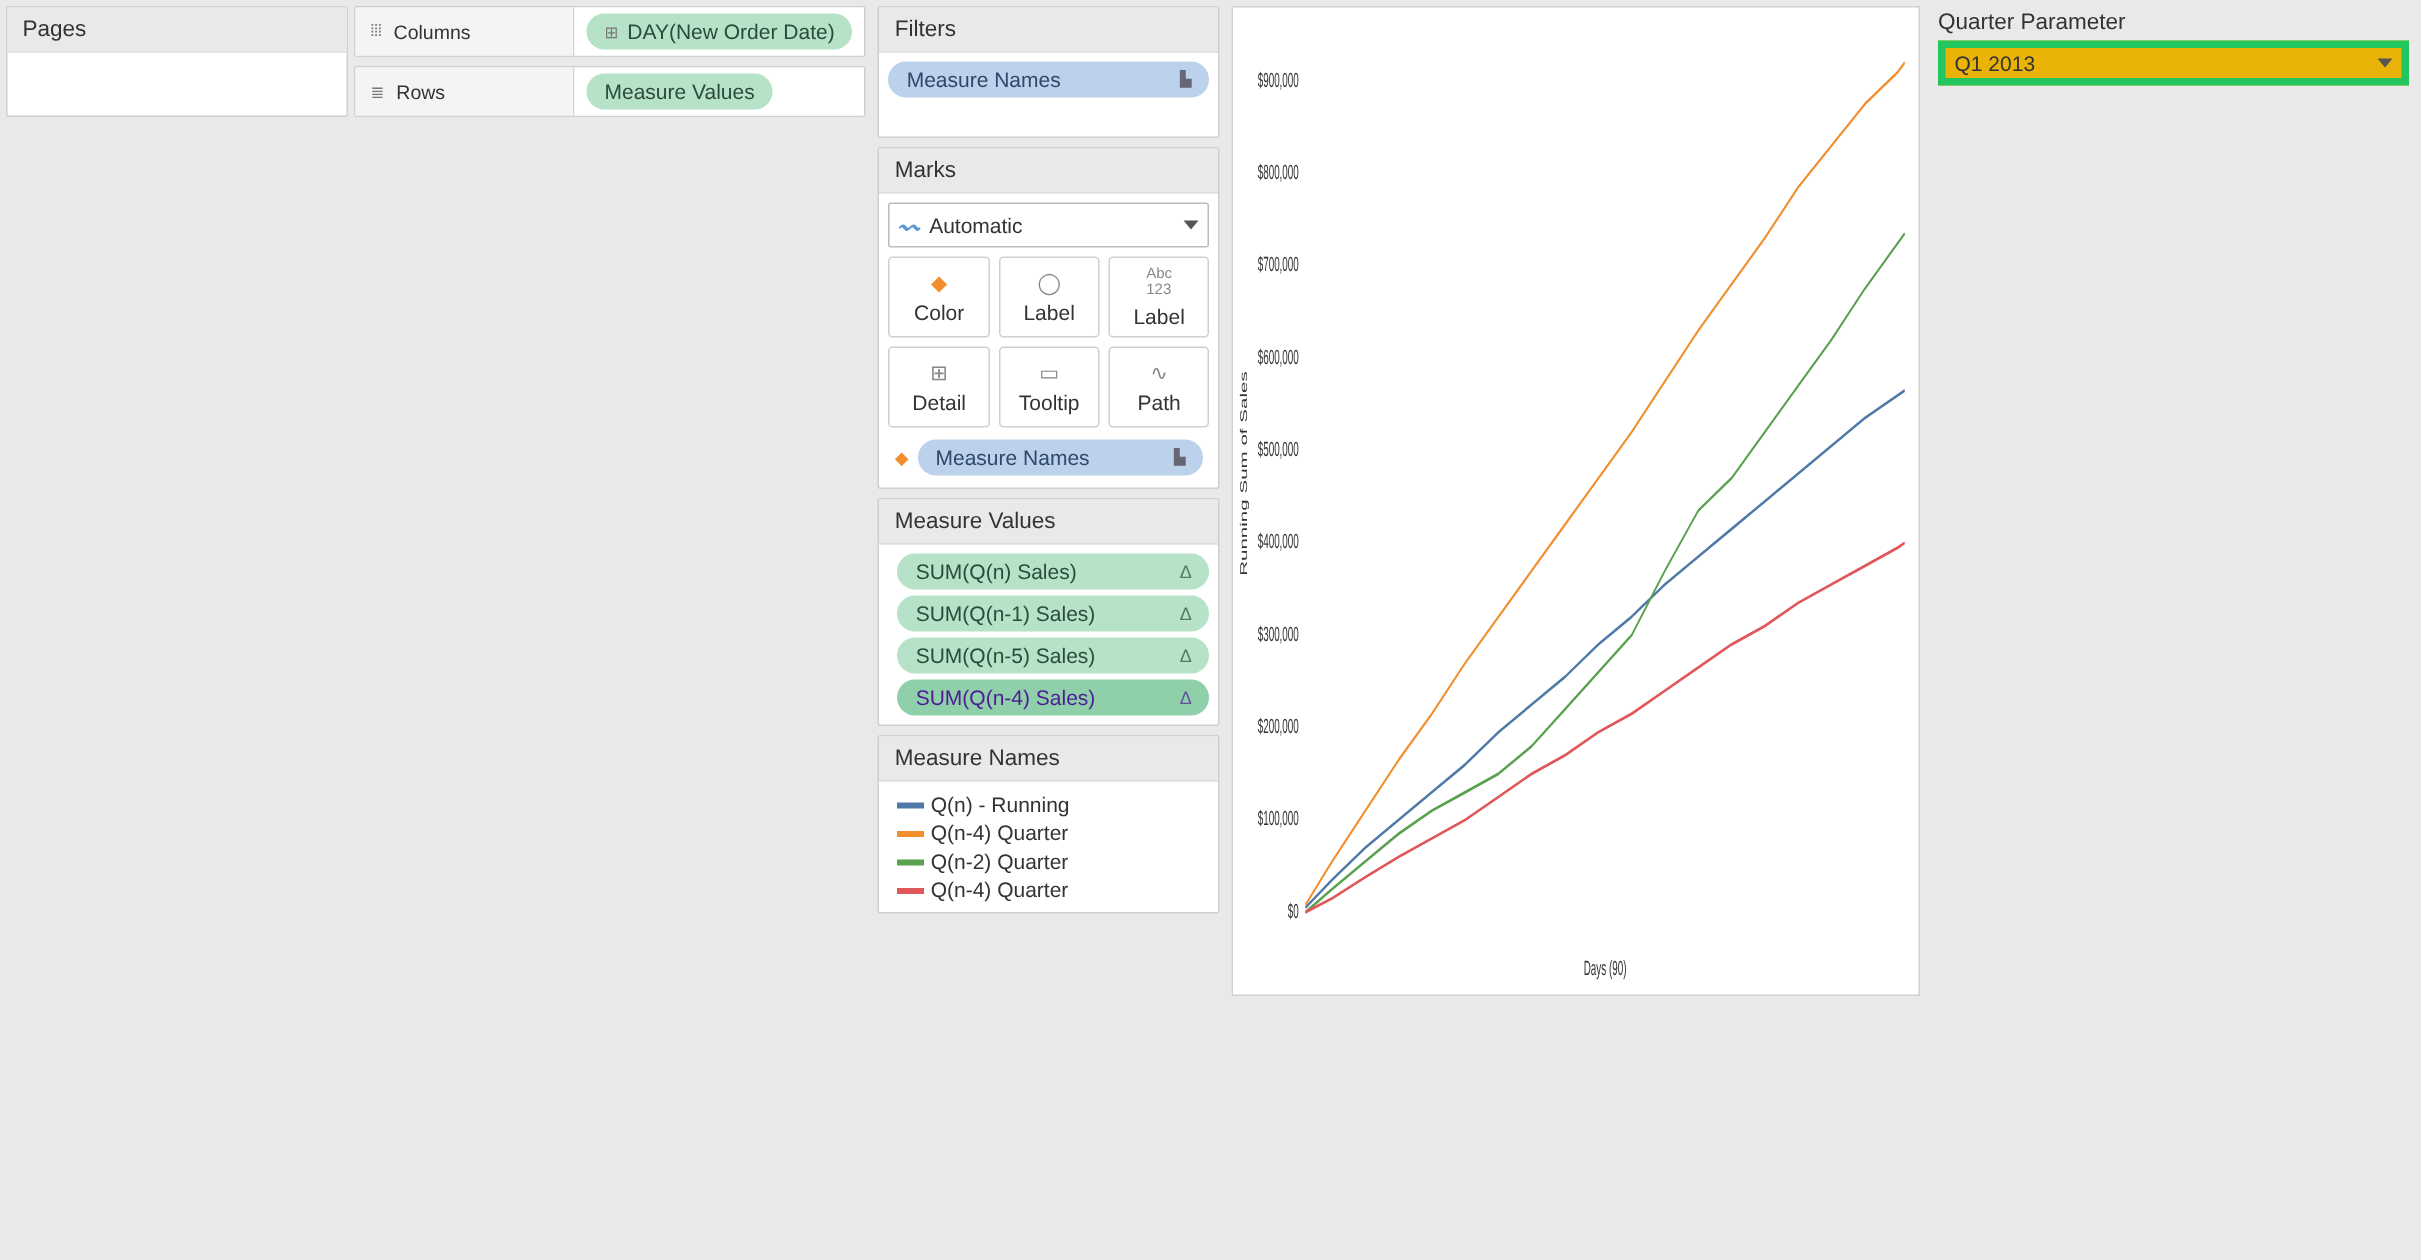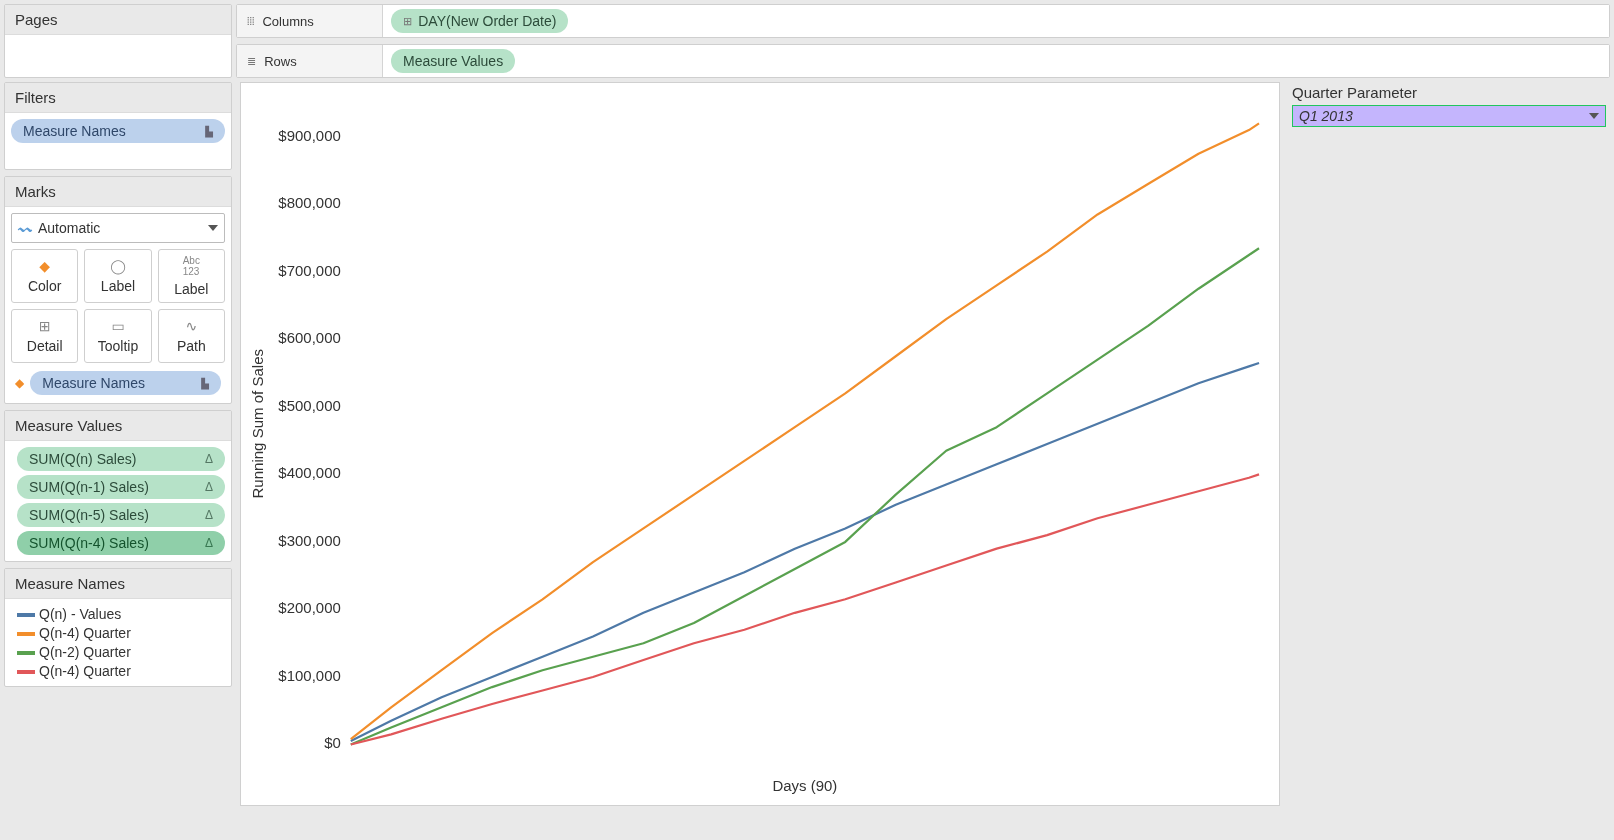--- a/index.html
+++ b/index.html
@@ -1,40 +1,40 @@
 <!DOCTYPE html>
 <html><head>
 <meta charset="utf-8">
 <style>
   * { box-sizing: border-box; margin:0; padding:0; }
   body { font-family: -apple-system, "Segoe UI", Arial, sans-serif; font-size: 13px; background: #e9e9e9; color:#333; width:1614px; height:840px; overflow:hidden; }
-  .app { display:flex; flex-direction:column; height:668px; }
+  .app { display:flex; flex-direction:row; height:668px; }
   .shelf-label-area { display:flex; align-items:center; padding:0 10px; border-right:1px solid #d4d4d4; background:#f4f4f4; gap:8px;}
   .shelf-label-area.wide { width:146px;}
   .shelf-body { flex:1; background:#fff; display:flex; align-items:center; padding:4px 8px; }
   .left-col { width:236px; display:flex; flex-direction:column; gap:6px; padding:4px 4px 4px 4px;}
   .card { background:#fff; border:1px solid #cfcfcf; border-radius:2px; }
   .card-header { font-size:15px; padding:6px 10px; background:#e9e9e9; border-bottom:1px solid #dcdcdc;}
   .card-body { padding:6px; display:flex; flex-direction:column; gap:4px;}
   .pill { border-radius:14px; padding:4px 12px; font-size:14px; display:inline-flex; align-items:center; gap:6px;}
   .pill-green { background:#b6e2c8; color:#2c4b3a;}
-  .pill-green-dark { background:#8fcfa9; color:#14532d;}
+  .pill-green-dark { background:#8fcfa9; color:#4c1d95;}
   .pill-blue { background:#bcd1ec; color:#2f4769; }
   .pill-block { display:flex; justify-content:space-between; align-items:center; width:100%; }
   .delta { font-size:12px; opacity:0.7; margin-left:6px;}
   .marks-select { width:100%; padding:4px 6px; background:#fff; border:1px solid #bcbcbc; border-radius:2px; font-size:14px; display:flex; align-items:center; justify-content:space-between;}
   .mark-buttons { display:flex; gap:6px; }
   .mark-btn { flex:1; border:1px solid #cfcfcf; border-radius:3px; background:#fff; height:54px; display:flex; flex-direction:column; align-items:center; justify-content:center; gap:4px; font-size:14px; cursor:pointer;}
   .mark-btn .ic { font-size:14px; color:#888;}
   .legend-swatch { width:18px; height:4px; display:inline-block; vertical-align:middle; margin-right:4px;}
   .content-area { flex:1; display:flex;border-radius:23px; }
   .viz-area { flex:1; background:#fff; border:1px solid #d0d0d0; position:relative; margin:4px;}
   .right-col { width:330px; padding:6px 8px; }
   .param-label { font-size:15px; margin-bottom:4px; display:block;}
-  .param-select { width:100%; background:#c4b5fd; border:1px solid #22c55e; padding:2px 6px; font-size:14px; display:flex; justify-content:space-between; align-items:center;font-style:italic;}
+  .param-select { width:100%; background:#eab308; border:5px solid #22c55e; padding:2px 6px; font-size:14px; display:flex; justify-content:space-between; align-items:center;}
   svg.chart { width:100%; height:100%;}
   .small-icon { font-size:11px; color:#777; }
   .filter-icon { font-size:10px; color:#667;}
   .select-chevron { border-left:5px solid transparent; border-right:5px solid transparent; border-top:6px solid #555; width:0; height:0;}
   .row-with-icon { display:flex; align-items:center; gap:6px; padding:2px 4px;}
   .legend-row { font-size:14px; padding:1px 6px;}
 </style>
 </head>
 <body>
 
@@ -153,21 +153,21 @@
             <span class="pill pill-block pill-green-dark">
               <span>SUM(Q(n-4) Sales)</span>
               <span class="delta">Δ</span>
             </span>
           </div>
       </div>
 
       <div class="card">
         <div class="card-header">Measure Names</div>
         <div class="card-body" id="legend-body" style="gap:1px;">
-            <div class="legend-row"><span class="legend-swatch" style="background: rgb(78, 121, 167);"></span><span>Q(n) - Values</span></div>
+            <div class="legend-row"><span class="legend-swatch" style="background: rgb(78, 121, 167);"></span><span>Q(n) - Running</span></div>
             <div class="legend-row"><span class="legend-swatch" style="background: rgb(242, 142, 43);"></span><span>Q(n-4) Quarter</span></div>
             <div class="legend-row"><span class="legend-swatch" style="background: rgb(89, 161, 79);"></span><span>Q(n-2) Quarter</span></div>
             <div class="legend-row"><span class="legend-swatch" style="background: rgb(225, 87, 89);"></span><span>Q(n-4) Quarter</span></div>
           </div>
       </div>
 
     </div>
 
     <div class="viz-area">
       <svg class="chart" id="chart-svg" viewBox="0 0 1040 720" preserveAspectRatio="none">

